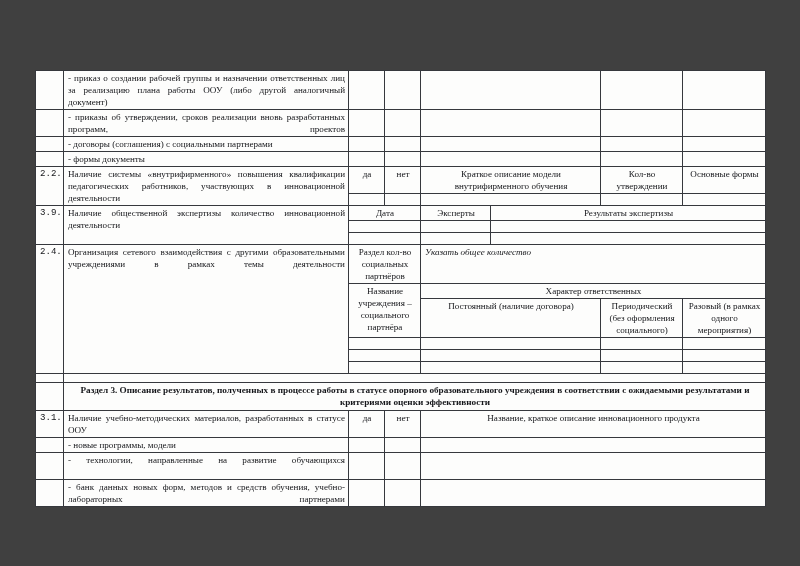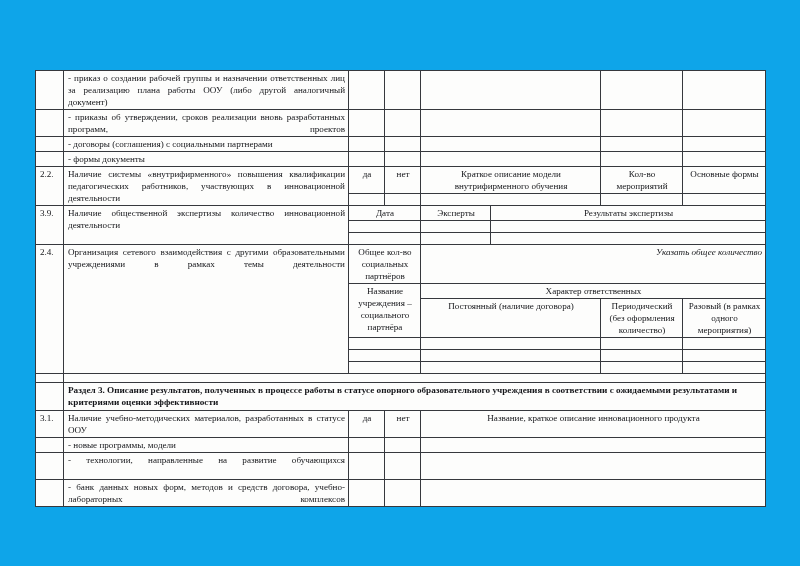--- a/index.html
+++ b/index.html
@@ -11,21 +11,21 @@
     width: 800px;
     height: 566px;
     font-family: "Liberation Serif", "DejaVu Serif", serif;
     color: #15161a;
     overflow: hidden;
   }
   .page {
     position: relative;
     width: 800px;
     height: 566px;
-    background: #0ea5e9;
+    background: #404040;
   }
   .scan-wrap {
     position: absolute;
     left: 35px;
     top: 70px;
     width: 730px;
   }
   table.doc {
     border-collapse: collapse;
     table-layout: fixed;
@@ -36,44 +36,46 @@
   table.doc td {
     border: 1px solid #36383d;
     padding: 1px 3px 1px 4px;
     vertical-align: top;
     background: #fdfdfc;
   }
   td.num {
     vertical-align: top;
     padding-top: 1px;
     white-space: nowrap;
+    font-family: Liberation Mono, monospace;
   }
   td.desc {
     text-align: justify;
     text-align-last: justify;
     hyphens: none;
   }
   td.desc.nojust {
     text-align: center;
     text-align-last: left;
   }
   td.ctr {
     text-align: center;
     vertical-align: top;
     margin-top: 16px;
   }
   td.ctrm {
-    text-align: right;
+    text-align: left;
     vertical-align: middle;
   }
   td.blank { }
   .ital {
     font-style: italic;
   }
   td.section-title {
+    text-align: center;
     font-weight: bold;
     font-size: 9.2px;
     line-height: 1.35;
     padding: 2px 6px 2px 6px;
   }
   .empty-row td { height: 9px; }
   .spacer-row td { height: 6px; border-left-color: #36383d; }
 </style>
 </head>
 <body>
@@ -132,21 +134,21 @@
         <td class="blank"></td>
         <td class="blank"></td>
       </tr>
 
       <tr>
         <td class="num" rowspan="2">2.2.</td>
         <td class="desc" rowspan="2" style="height:36px">Наличие системы «внутрифирменного» повышения квалификации педагогических работников, участвующих в инновационной деятельности</td>
         <td class="ctr">да</td>
         <td class="ctr">нет</td>
         <td class="ctr" colspan="2">Краткое описание модели внутрифирменного обучения</td>
-        <td class="ctr">Кол-во мероприятий</td>
+        <td class="ctr">Кол-во утверждении</td>
         <td class="ctr">Основные формы</td>
       </tr>
       <tr class="empty-row">
         <td class="blank"></td>
         <td class="blank"></td>
         <td class="blank" colspan="2"></td>
         <td class="blank"></td>
         <td class="blank"></td>
       </tr>
 
@@ -166,32 +168,32 @@
         <td class="blank" colspan="2"></td>
         <td class="blank"></td>
         <td class="blank" colspan="3"></td>
       </tr>
 
       <tr>
         <td class="num" rowspan="6">
           <span>2.4.</span>
         </td>
         <td class="desc" rowspan="6" style="height:110px">Организация сетевого взаимодействия с другими образовательными учреждениями в рамках темы деятельности</td>
-        <td class="ctr" colspan="2" style="height:34px">Общее кол-во социальных партнёров</td>
+        <td class="ctr" colspan="2" style="height:34px">Раздел кол-во социальных партнёров</td>
         <td class="ctrm" colspan="4">
           <span class="ital">Указать общее количество</span>
         </td>
       </tr>
       <tr>
         <td class="ctr" colspan="2" rowspan="2" style="height:44px">Название учреждения – социального партнёра</td>
         <td class="ctr" colspan="4">Характер ответственных</td>
       </tr>
       <tr>
         <td class="ctr" colspan="2">Постоянный (наличие договора)</td>
-        <td class="ctr">Периодический (без оформления количество)</td>
+        <td class="ctr">Периодический (без оформления социального)</td>
         <td class="ctr">Разовый (в рамках одного мероприятия)</td>
       </tr>
       <tr class="empty-row">
         <td class="blank" colspan="2"></td>
         <td class="blank" colspan="2"></td>
         <td class="blank"></td>
         <td class="blank"></td>
       </tr>
       <tr class="empty-row">
         <td class="blank" colspan="2"></td>
@@ -232,21 +234,21 @@
       </tr>
       <tr>
         <td class="num"></td>
         <td class="desc" style="height:24px">- технологии, направленные на развитие обучающихся</td>
         <td class="blank"></td>
         <td class="blank"></td>
         <td class="blank" colspan="4"></td>
       </tr>
       <tr>
         <td class="num"></td>
-        <td class="desc" style="height:24px">- банк данных новых форм, методов и средств договора, учебно-лабораторных комплексов</td>
+        <td class="desc" style="height:24px">- банк данных новых форм, методов и средств обучения, учебно-лабораторных партнерами</td>
         <td class="blank"></td>
         <td class="blank"></td>
         <td class="blank" colspan="4"></td>
       </tr>
 
     </tbody>
       </table>
   </div>
 </div>
 

